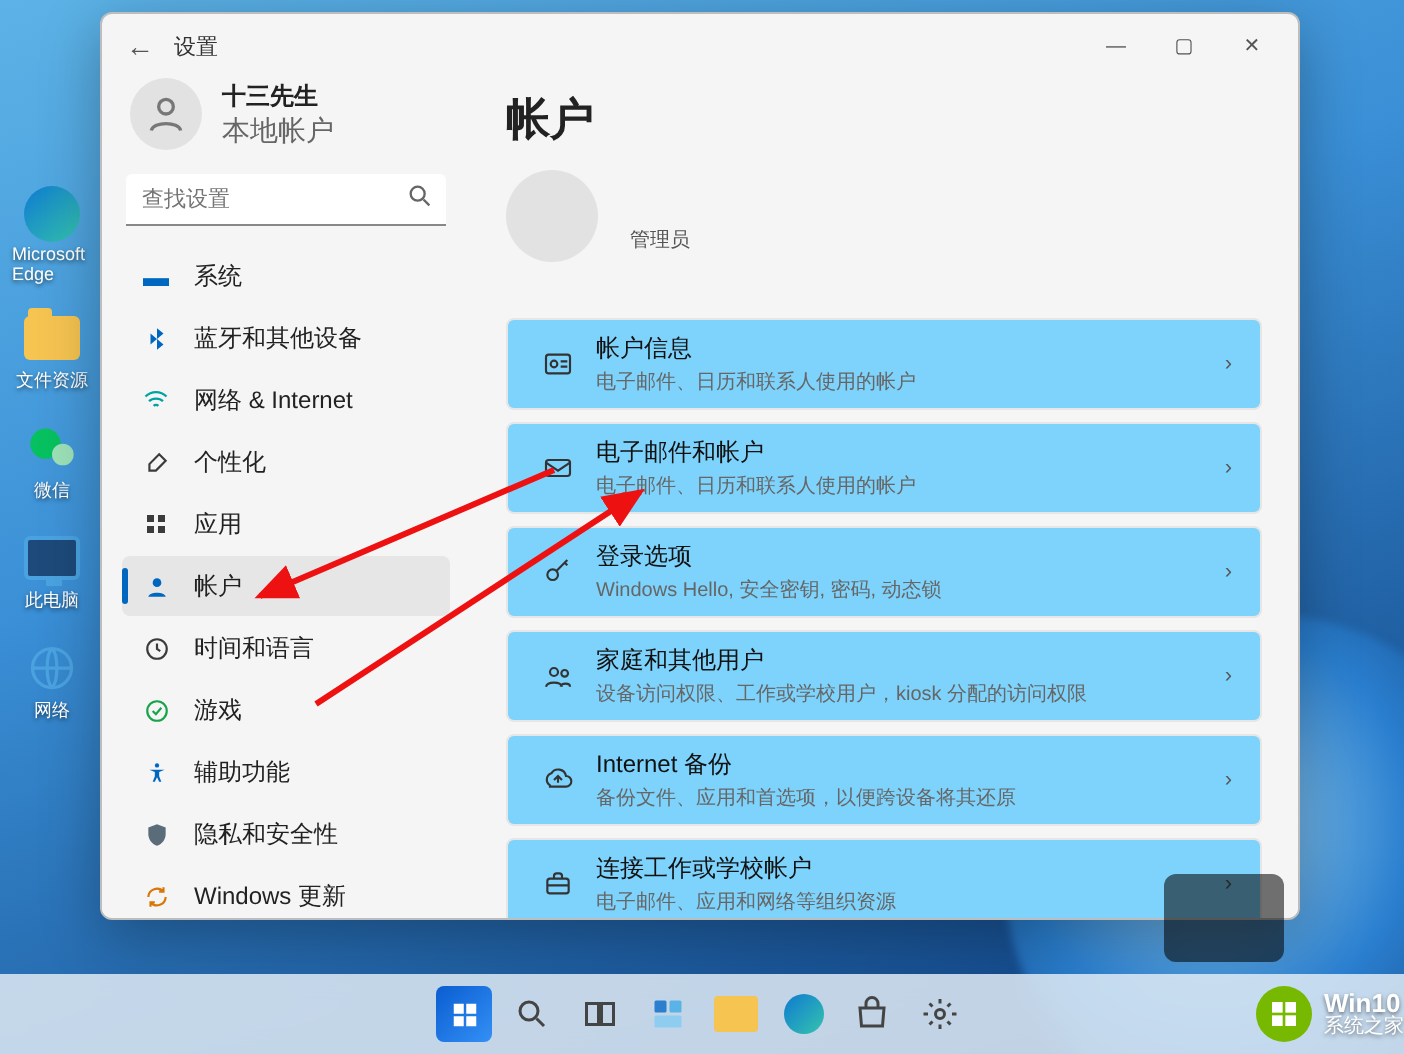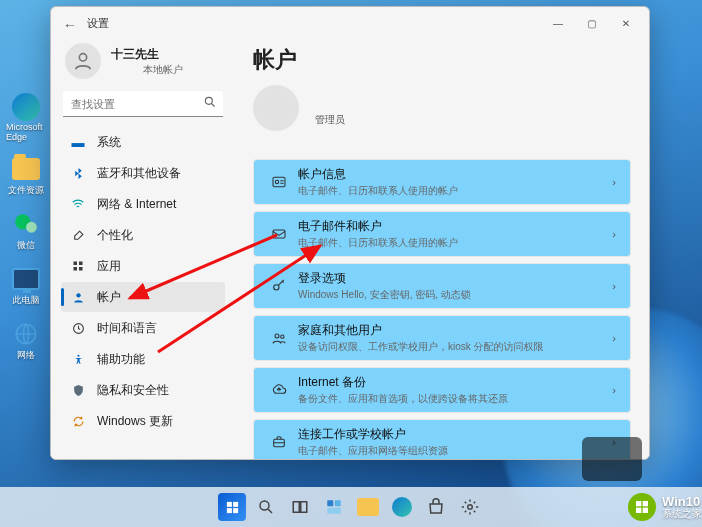--- a/index.html
+++ b/index.html
@@ -50,26 +50,27 @@
 .titlebar .back { width: 20px; color: #555; font-size: 14px; }
 .titlebar .title { flex: 1; padding-left: 4px; }
 .titlebar .winbtns { display: flex; gap: 0; }
 .titlebar .wb { width: 34px; height: 24px; display:flex; align-items:center; justify-content:center; color:#555; font-size:10px; }
 
 .content { flex:1; display:flex; overflow:hidden; }
 .sidebar {
   width: 182px; padding: 0 8px 0 10px;
   display:flex; flex-direction:column;
   background: #f5f5f5;
+  justify-content: center;
 }
 .profile { display:flex; align-items:center; gap:10px; padding: 4px 4px 12px 4px; }
 .avatar { width: 36px; height: 36px; border-radius:50%; background:#e2e2e2; display:flex; align-items:center; justify-content:center; color:#777; }
 .avatar svg { width:22px; height:22px; }
 .profile-text .name { font-size: 12px; font-weight:600; color:#222; }
-.profile-text .sub { font-size: 10px; color:#666;margin-left:32px; }
+.profile-text .sub { font-size: 14px; color:#666; }
 
 .search {
   position:relative; margin: 0 2px 10px 2px;
 }
 .search input {
   width:100%; height:26px; border:none; border-bottom:1px solid #888; background:#fff;
   padding: 0 26px 0 8px; font-size:11px; outline:none; color:#333;
   border-radius: 3px 3px 0 0;
 }
 .search .sicon { position:absolute; right:6px; top:4px; color:#666; font-size:12px; }
@@ -263,20 +264,29 @@
             <span>帐户</span>
           </div>
           <div class="nav-item">
             <span class="nicon" style="color:#3b3b3b">
               <svg viewBox="0 0 24 24" width="13" height="13" fill="none" stroke="currentColor" stroke-width="2">
                   <circle cx="12" cy="12" r="9"></circle>
                   <path d="M12 7v5l3 2"></path>
                 </svg>
             </span>
             <span>时间和语言</span>
+          </div>
+          <div class="nav-item">
+            <span class="nicon" style="color:#16a34a">
+              <svg viewBox="0 0 24 24" width="13" height="13" fill="none" stroke="currentColor" stroke-width="2">
+                  <circle cx="12" cy="12" r="9"></circle>
+                  <path d="M8 12l3 3 5-6"></path>
+                </svg>
+            </span>
+            <span>游戏</span>
           </div>
           <div class="nav-item">
             <span class="nicon" style="color:#0067c0">
               <svg viewBox="0 0 24 24" width="13" height="13" fill="currentColor">
                   <circle cx="12" cy="5" r="2"></circle>
                   <path d="M5 9h14l-5 2v4l2 5h-2l-2-4-2 4H8l2-5v-4z"></path>
                 </svg>
             </span>
             <span>辅助功能</span>
           </div>

